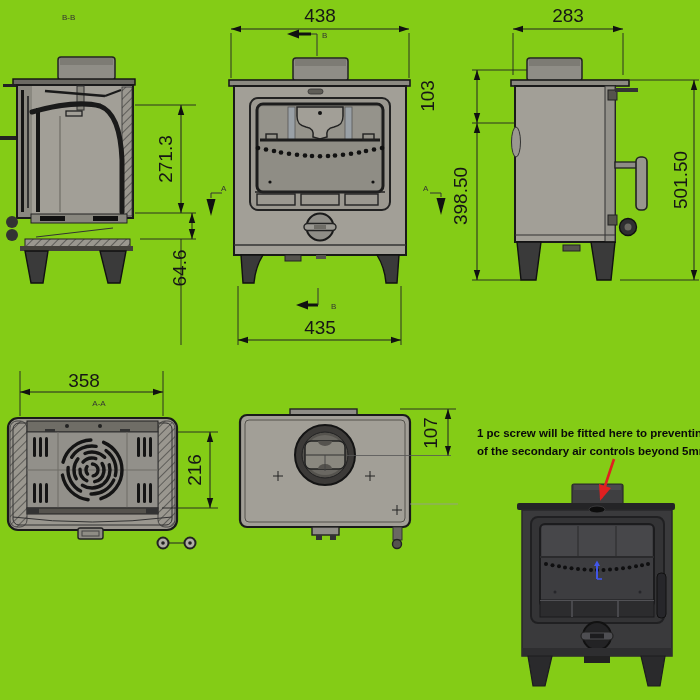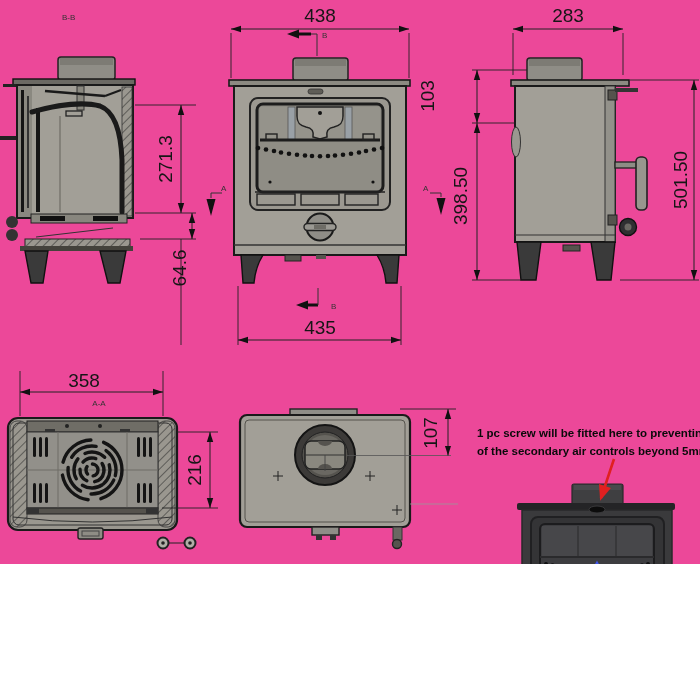--- a/index.html
+++ b/index.html
@@ -1,16 +1,16 @@
 <!DOCTYPE html>
 <html><head>
 <meta charset="utf-8">
 <style>
   html,body{margin:0;padding:0;background:#ffffff;}
-  #canvas{position:relative;width:700px;height:564px;background:#ec4899;overflow:hidden;}
+  #canvas{position:relative;width:700px;height:700px;background:#84cc16;overflow:hidden;}
   svg{position:absolute;top:0;left:0;}
   text{font-family:"Liberation Sans","DejaVu Sans",sans-serif;fill:#111;}
   .dim{font-size:19px;fill:#161616;}
   .lbl{font-size:8px;fill:#333;}
   .note{font-size:11.5px;font-weight:bold;fill:#0a0a0a;}
   .dimline{stroke:#222;stroke-width:1;fill:none;}
   .ext{stroke:#222;stroke-width:0.9;fill:none;}
   .thin{stroke:#333;stroke-width:1;fill:none;}
 </style>
 </head>

